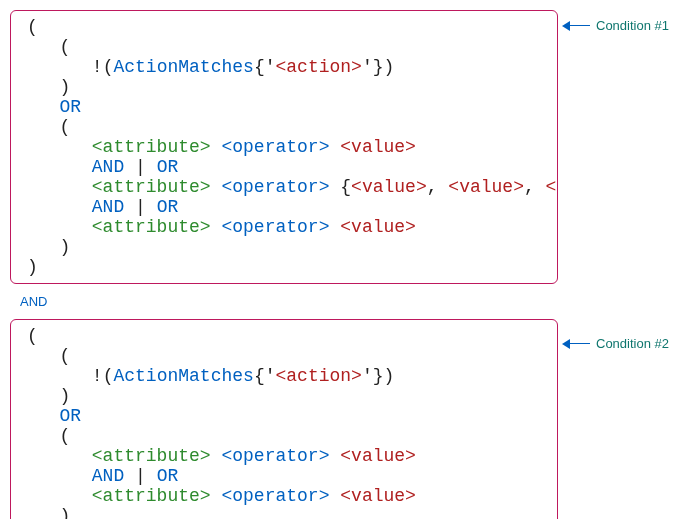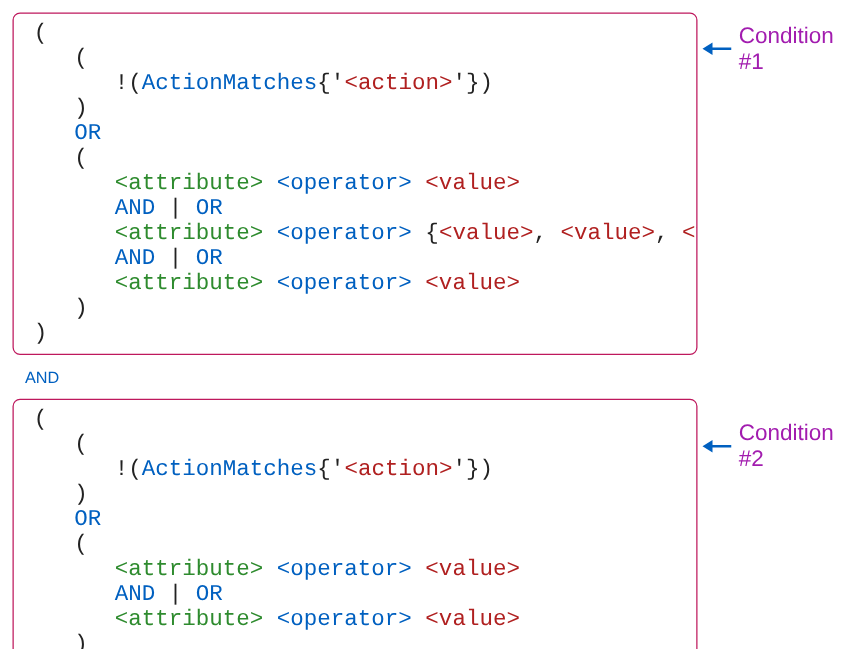--- a/index.html
+++ b/index.html
@@ -38,22 +38,22 @@
     font-family: "Segoe UI", sans-serif;
     font-size: 13px;
     color: #0060c0;
     margin: 10px 0 10px 10px;
   }
   .callout {
     position: absolute;
     left: 552px;
     display: flex;
     align-items: center;
-    color: #a21caf;
-    font-size: 18px;
+    color: #0f766e;
+    font-size: 13px;
     gap: 6px;
   }
   .arrow {
     width: 28px;
     height: 10px;
     position: relative;
   }
   .arrow::before {
     content: "";
     position: absolute;

